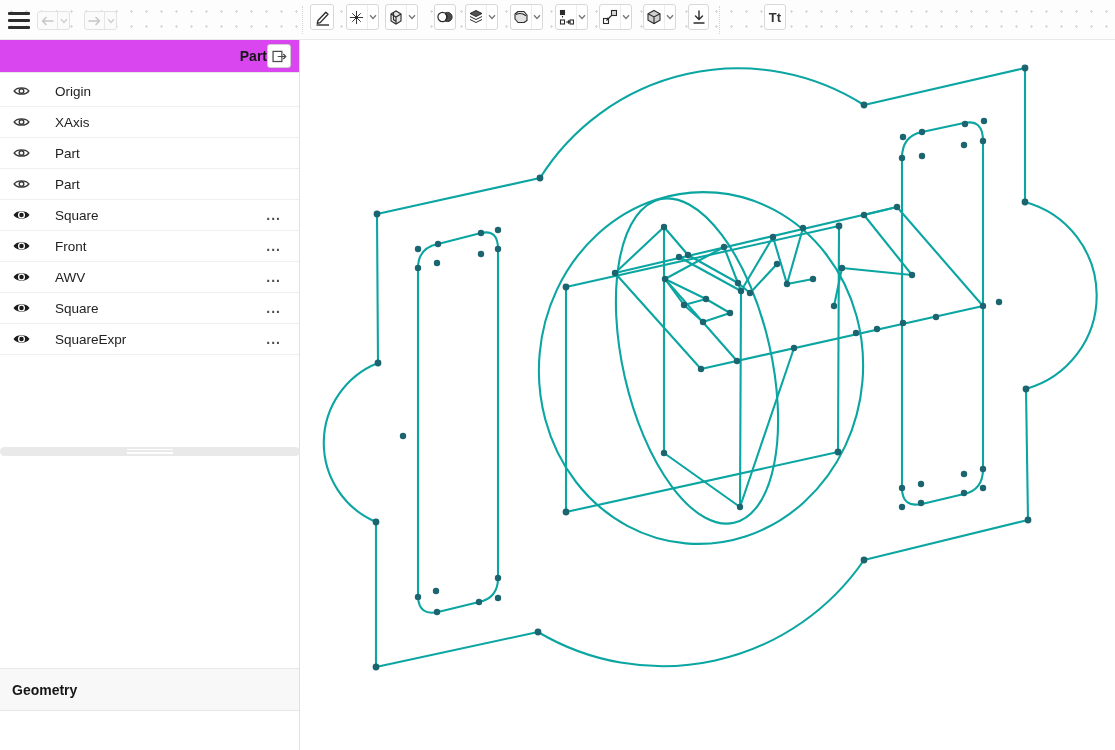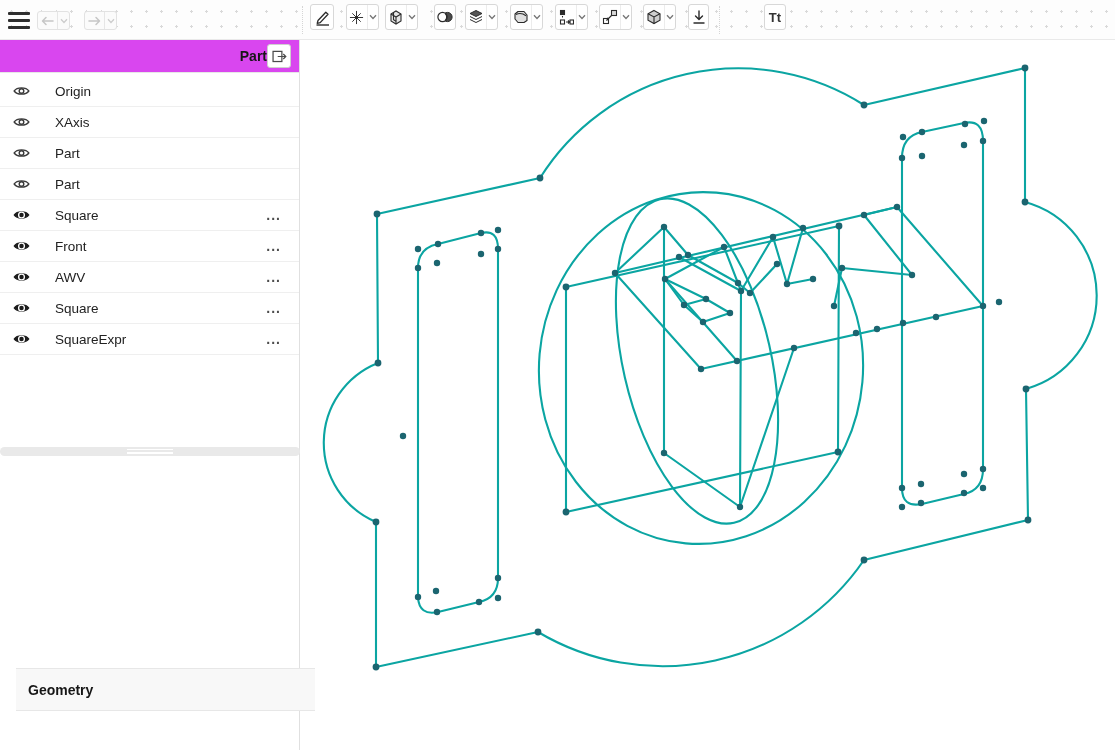--- a/index.html
+++ b/index.html
@@ -42,21 +42,21 @@
   .rows { position:absolute; top:36px; left:0; width:100%; }
   .row { height:31px; display:flex; align-items:center; gap:25px; padding-left:13px;
     border-bottom:1px solid #efefef; font-size:13.5px; color:#222; cursor:pointer; background:#fff; }
   .row .eye { width:17px; height:17px; display:flex; align-items:center; cursor:pointer; flex:none; }
   .row .dots { margin-left:auto; margin-right:18px; color:#4d4d4d; font-size:14px;
     font-weight:700; line-height:6px; cursor:pointer; letter-spacing:1px; }
   .vresize { position:absolute; left:0; top:407px; width:300px; height:9px; background:#e9e9e9;
     border-radius:5px; display:flex; align-items:center; justify-content:center; cursor:row-resize; }
   .vresize .grip { width:46px; height:5px;
     background:repeating-linear-gradient(#ffffff 0 1.4px, transparent 1.4px 3.2px); }
-  .geom-header { position:absolute; left:16px; top:628px; width:100%; height:43px; background:#f8f8f8;
+  .geom-header { position:absolute; left:0; top:628px; width:100%; height:43px; background:#f8f8f8;
     border-top:1px solid #e7e7e7; border-bottom:1px solid #e7e7e7; display:flex; align-items:center;
     padding-left:12px; font-size:14px; font-weight:700; color:#161616; cursor:pointer; }
   
   .viewport { position:absolute; left:301px; top:41px; width:814px; height:709px; background:#fff; }
   .wire { stroke:#0ba5a2; stroke-width:2.1; fill:none; stroke-linecap:round; stroke-linejoin:round; }
   .vtx  { fill:#1b6570; stroke:none; }
 </style>
 </head>
 <body>
 

